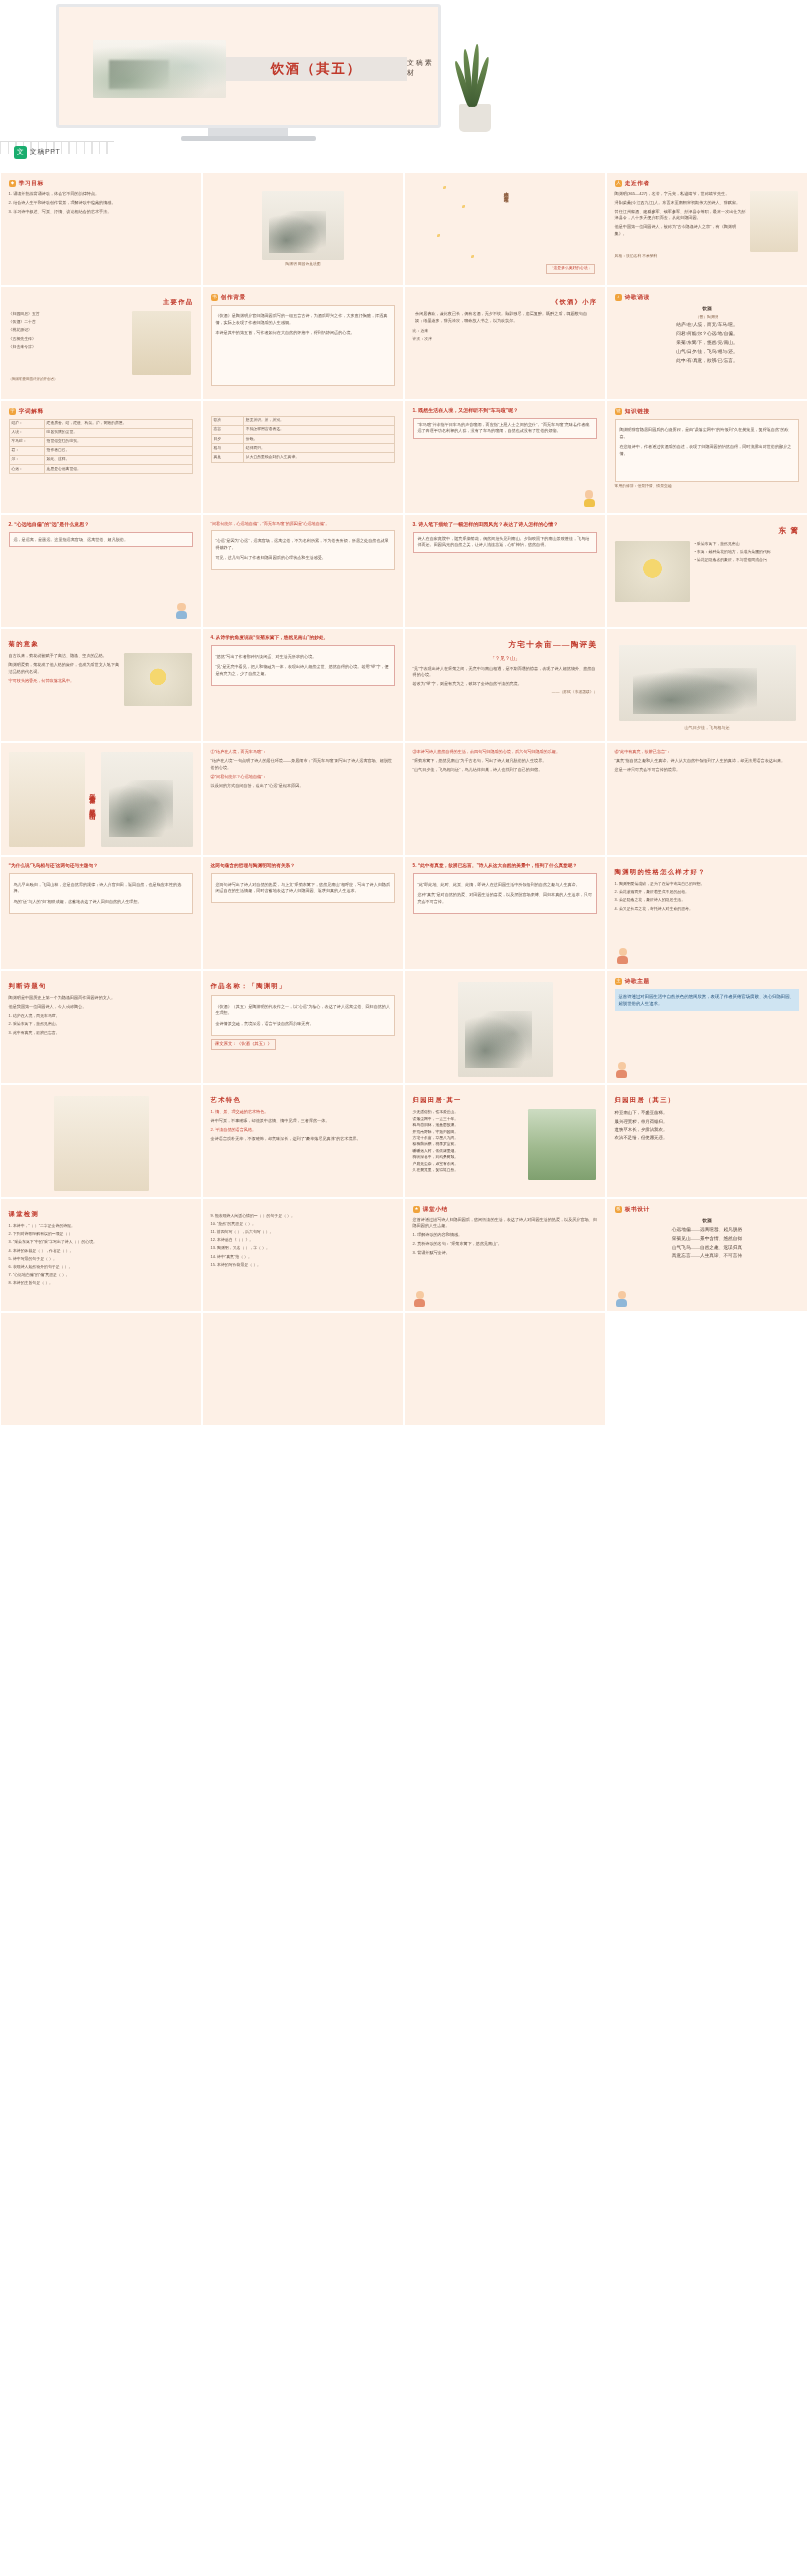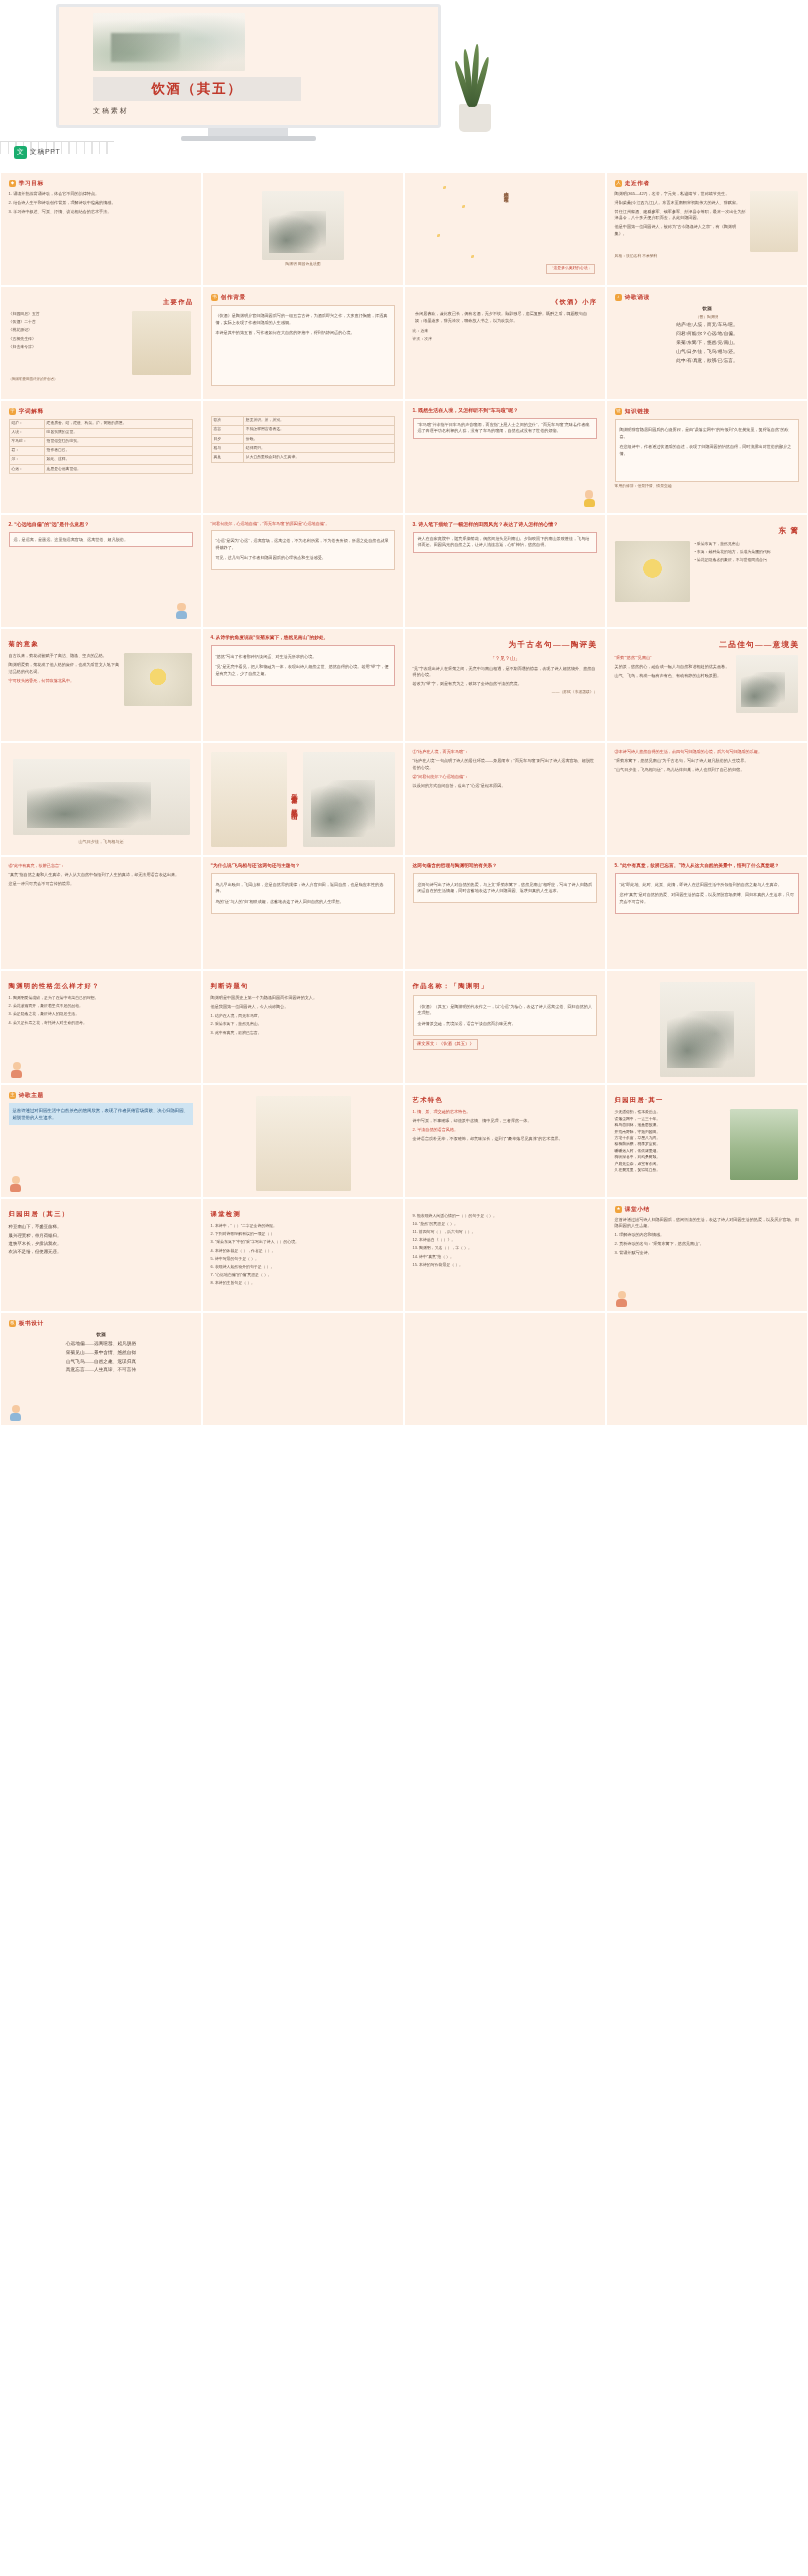--- a/index.html
+++ b/index.html
@@ -20,21 +20,21 @@
   .monitor {
     position:absolute; left:56px; top:3.8px;
     width:385px; height:124px;
     background:#fdf0e6;
     border:3.8px solid #e7e8ea;
     border-radius:3.2px;
   }
   .monitor-inner {
     position:absolute; inset:0;
     background:#fdf1e8;
-    display:flex; flex-direction:column; align-items:flex-start;padding-left:34px;
+    display:flex; flex-direction:row; align-items:center;padding-left:34px;
   }
   .monitor-img {
     width:152px; height:58px;
     margin-top:6.3px;
     background:
       radial-gradient(ellipse at 25% 70%, #b7c6b2 0%, rgba(183,198,178,0) 60%),
       radial-gradient(ellipse at 70% 45%, #cfd8cf 0%, rgba(207,216,207,0) 55%),
       linear-gradient(180deg,#f7f4ee 0%,#ebe6dc 100%);
     border-radius:1.3px;
     position:relative;
@@ -473,42 +473,29 @@
 
   <div class="slide">
     <div style="font-size:4.7px;color:#c0392b;font-weight:bold;margin-bottom:3.2px">4. 从诗学的角度说说“采菊东篱下，悠然见南山”的妙处。</div>
     <div class="box red">
       <p>“悠然”写出了作者那种恬淡闲适、对生活无所求的心境。</p>
       <p>“见”是无意中看见，把人和物融为一体，表现出诗人超然尘世、悠然自得的心境。若用“望”字，便是有意为之，少了自然之趣。</p>
     </div>
   </div>
 
   <div class="slide">
-    <div class="s-title-c">为千古名句——陶评美</div>
+    <div class="s-title-c">方宅十余亩——陶评美</div>
     <div class="center" style="font-size:5px;color:#c0392b;margin-bottom:3.2px">「？见？山」</div>
     <div class="body">
       <p>“见”字表现出诗人在采菊之间，无意中与南山相遇，是不期而遇的惊喜，表现了诗人超然物外、悠然自得的心境。</p>
       <p>若改为“望”字，则是有意为之，破坏了全诗自然平淡的意境。</p>
     </div>
     <div style="text-align:right;font-size:3.8px;color:#8a6a52">——（苏轼《东坡题跋》）</div>
   </div>
 
-  <div class="slide">
-    <div class="s-title-c">二品佳句——意境美</div>
-    <div class="cols">
-      <div class="col body">
-        <p class="hl">“采菊”“悠然”“见南山”</p>
-        <p>美的景，悠然的心，融合成一幅人与自然和谐相处的优美画卷。</p>
-        <p>山气、飞鸟，构成一幅有声有色、有动有静的山村晚景图。</p>
-      </div>
-      <div class="col" style="flex:0 0 63px">
-        <div class="img ink" style="width:62px;height:58px"></div>
-      </div>
-    </div>
-  </div>
 
   <div class="slide">
     <div class="img ink" style="width:177px;height:76px;margin:10px auto 3.8px"></div>
     <div class="center" style="font-size:4.1px;color:#8a6a52">山气日夕佳，飞鸟相与还</div>
   </div>
 
   <div class="slide">
     <div style="display:flex;height:100%;gap:3.8px;align-items:center">
       <div class="img person" style="flex:0 0 76px;height:95px"></div>
       <div class="vtitle">采菊东篱下 悠然见南山</div>

